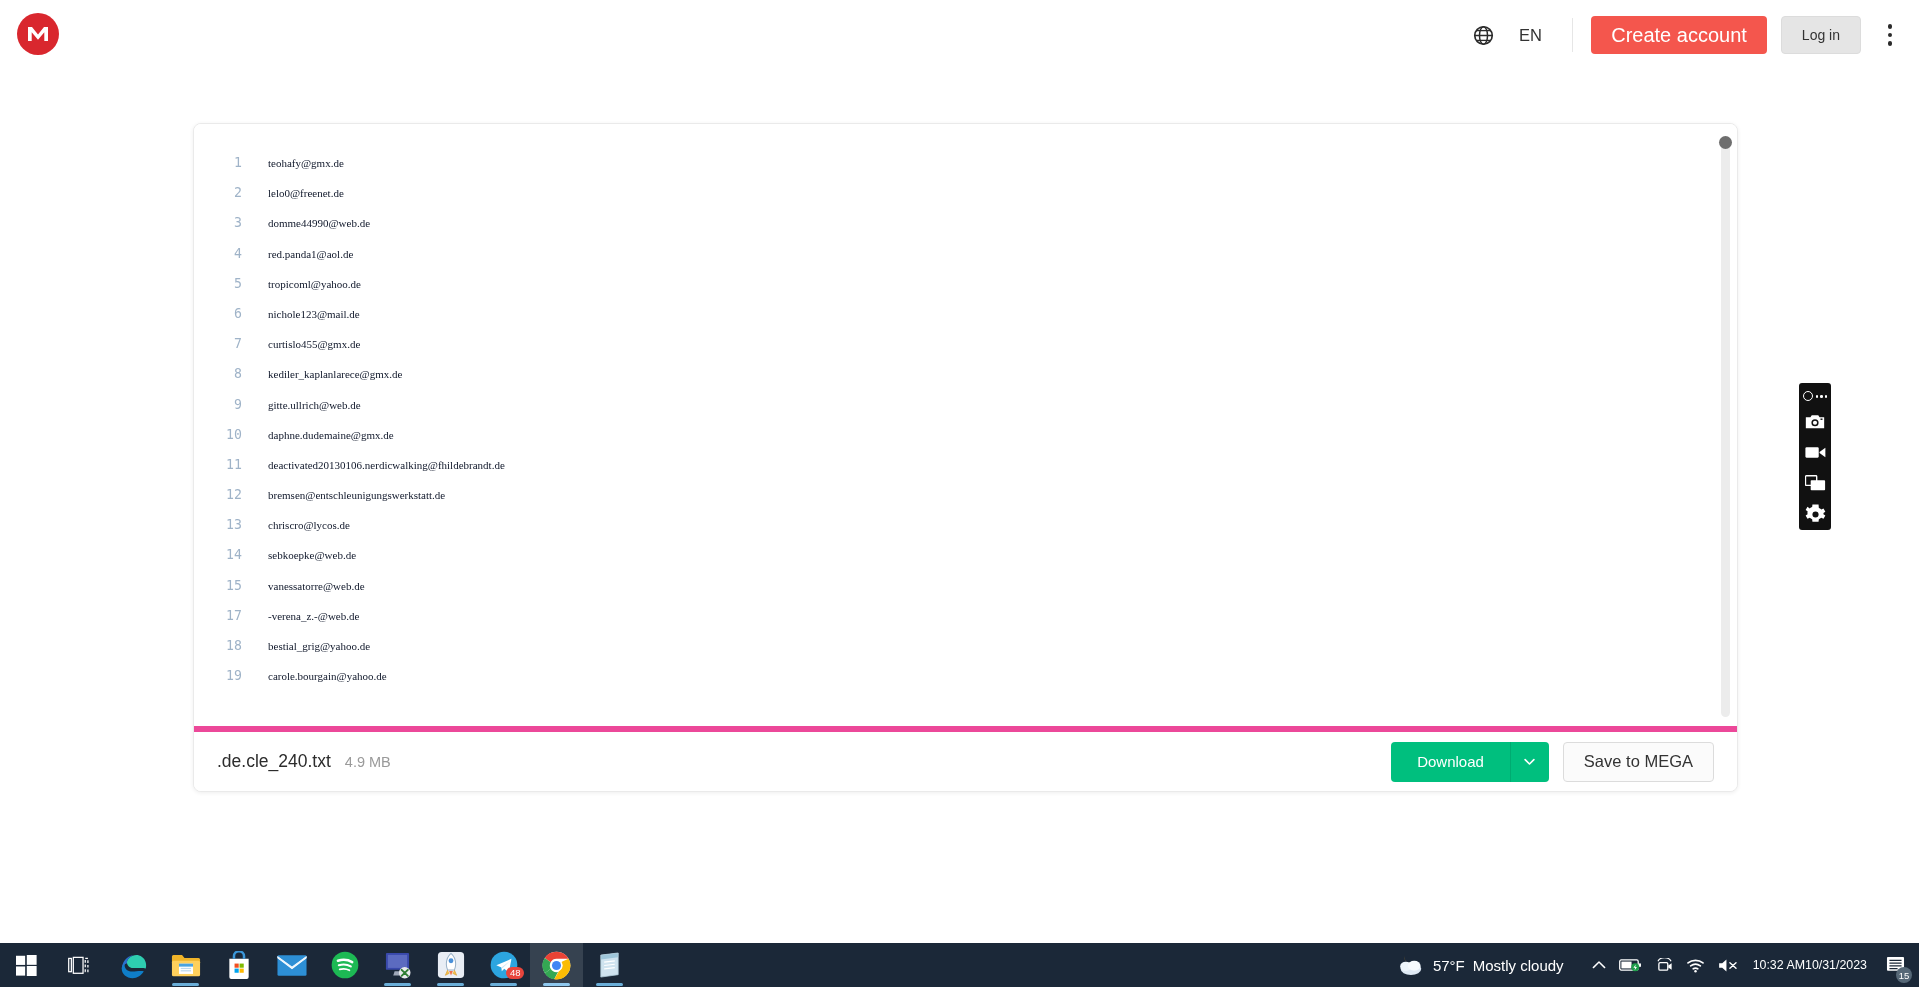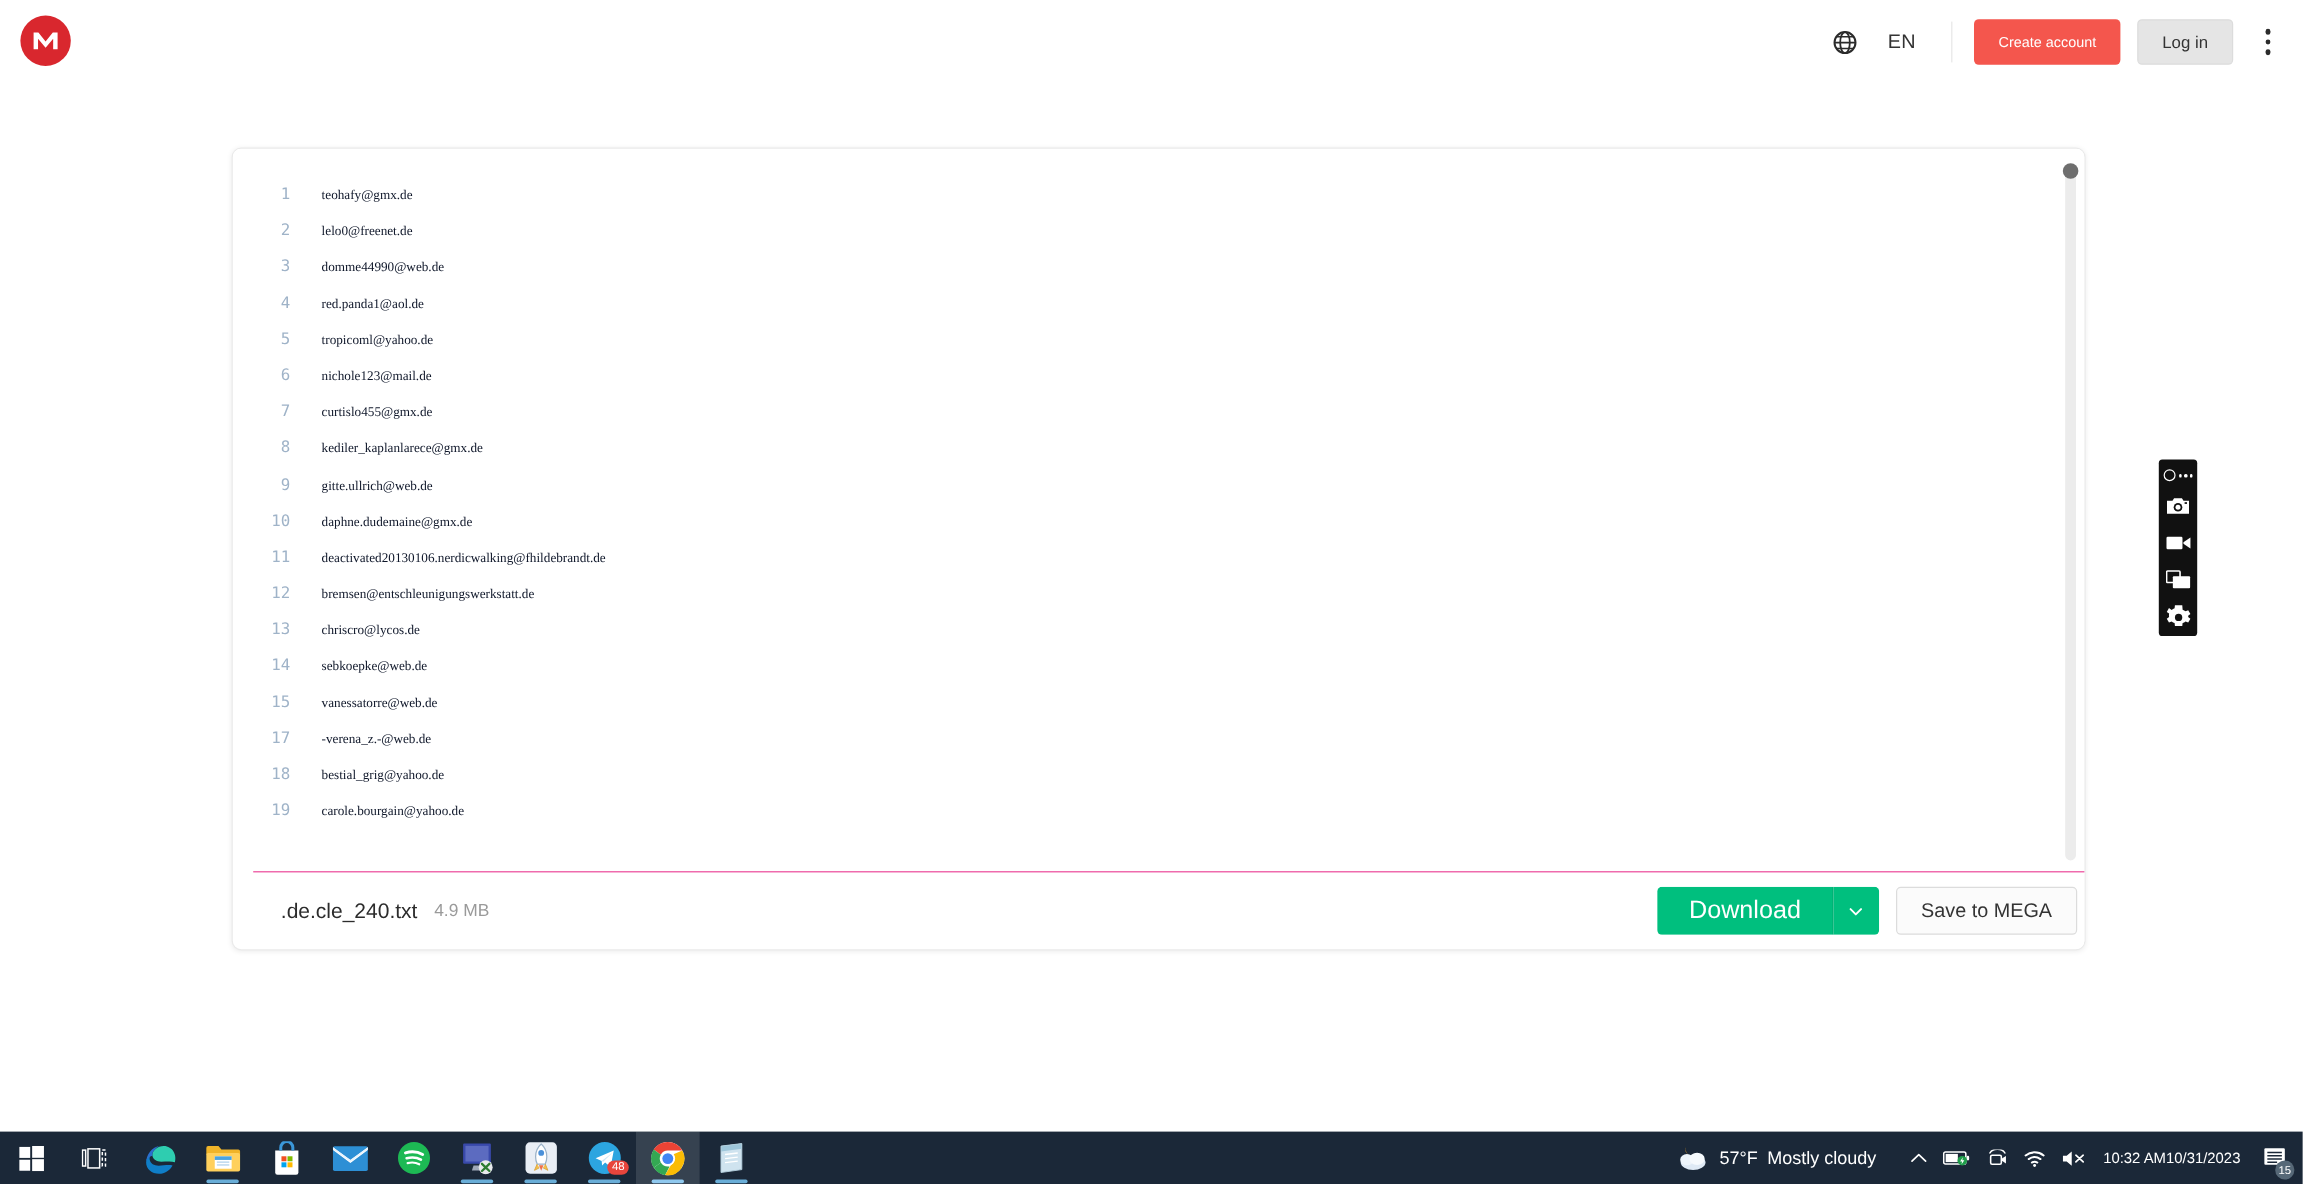--- a/index.html
+++ b/index.html
@@ -33,21 +33,21 @@
     padding:6px 12px; cursor:pointer; background:transparent; border:none;
     color:#2e2e2e;
   }
   .globe { width:21px; height:21px; display:block; }
   .lang-label { font-size:16.5px; color:#333; letter-spacing:.2px; }
 
   .hdr-divider { width:1px; height:34px; background:#e6e6e6; margin:0 18px; }
 
   .btn-create {
     background:#f4564d; color:#fff; border:none; border-radius:4px;
-    font-size:12px; padding:0 20px; height:38px; line-height:38px;
+    font-size:20px; padding:0 20px; height:38px; line-height:38px;
     cursor:pointer; white-space:nowrap; font-family:inherit;
   }
   .btn-login {
     background:#e5e5e5; color:#333; border:1px solid #dcdcdc; border-radius:4px;
     font-size:14px; padding:0 20px; height:38px; line-height:36px;
     cursor:pointer; margin-left:14px; white-space:nowrap; font-family:inherit;
   }
   .kebab {
     width:30px; height:40px; margin-left:14px; margin-right:4px;
     display:flex; flex-direction:column; align-items:center; justify-content:center;
@@ -86,31 +86,31 @@
   .scrollbar-track {
     position:absolute; right:7px; top:13px; width:9px; height:580px;
     background:#ececec; border-radius:5px;
   }
   .scrollbar-thumb {
     position:absolute; right:5px; top:12px; width:13px; height:13px;
     background:#6e6e6e; border-radius:50%;
   }
 
   .panel-footer {
-    position:absolute; left:17px; bottom:0; width:100%; height:65px;
-    border-top:1px solid #ec4899; background:#fff;
+    position:absolute; left:0; bottom:0; width:100%; height:65px;
+    border-top:6px solid #ec4899; background:#fff;
     display:flex; align-items:center; padding:0 23px;
   }
   .file-name { font-size:17.5px; color:#2c2c2c; }
   .file-size { font-size:14.5px; color:#9a9a9a; margin-left:14px; }
   .footer-spacer { flex:1; }
 
   .dl-group { display:flex; align-items:stretch; border-radius:4px; overflow:hidden; }
   .btn-download {
-    background:#00bf7e; color:#fff; border:none; font-size:21px;
+    background:#00bf7e; color:#fff; border:none; font-size:15px;
     padding:0 26px; height:40px; cursor:pointer; font-family:inherit;
     border-right:1px solid rgba(0,0,0,0.10);
   }
   .btn-dl-caret {
     background:#00bf7e; border:none; width:38px; height:40px;
     display:flex; align-items:center; justify-content:center; cursor:pointer;
   }
   .btn-save {
     background:#fbfbfb; color:#333; border:1px solid #dcdcdc; border-radius:4px;
     font-size:16.5px; padding:0 20px; height:40px; cursor:pointer;

